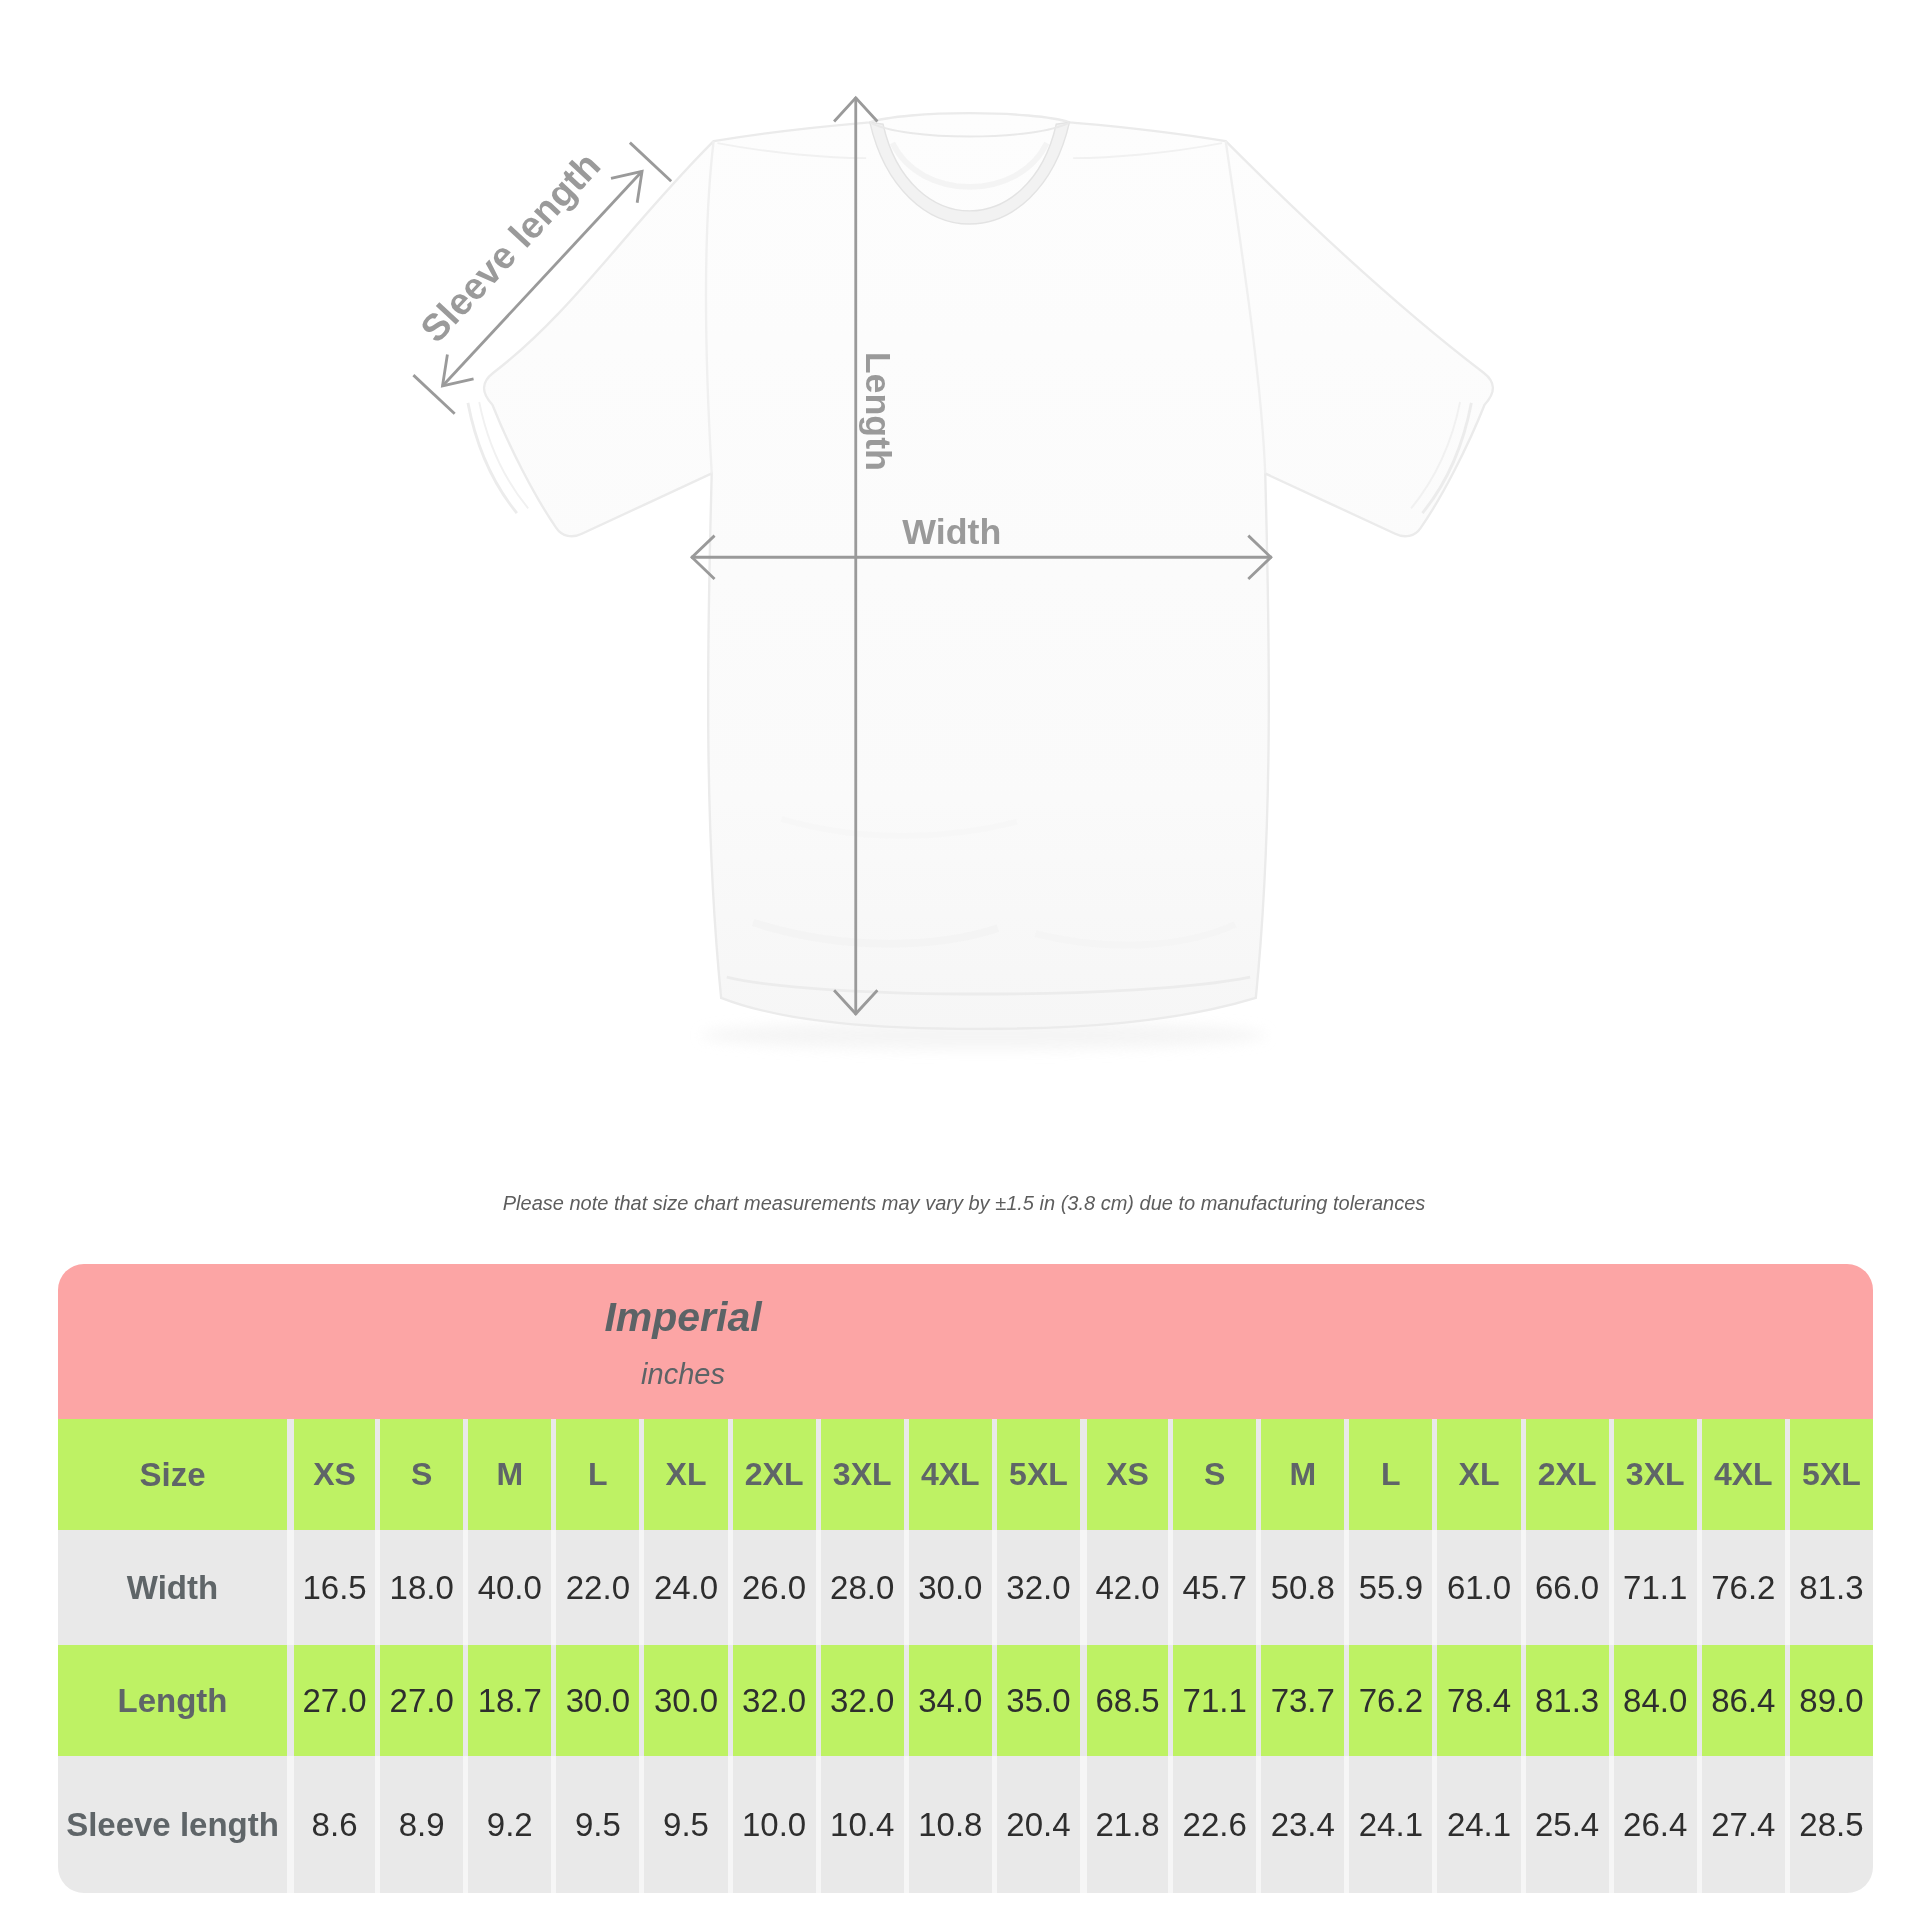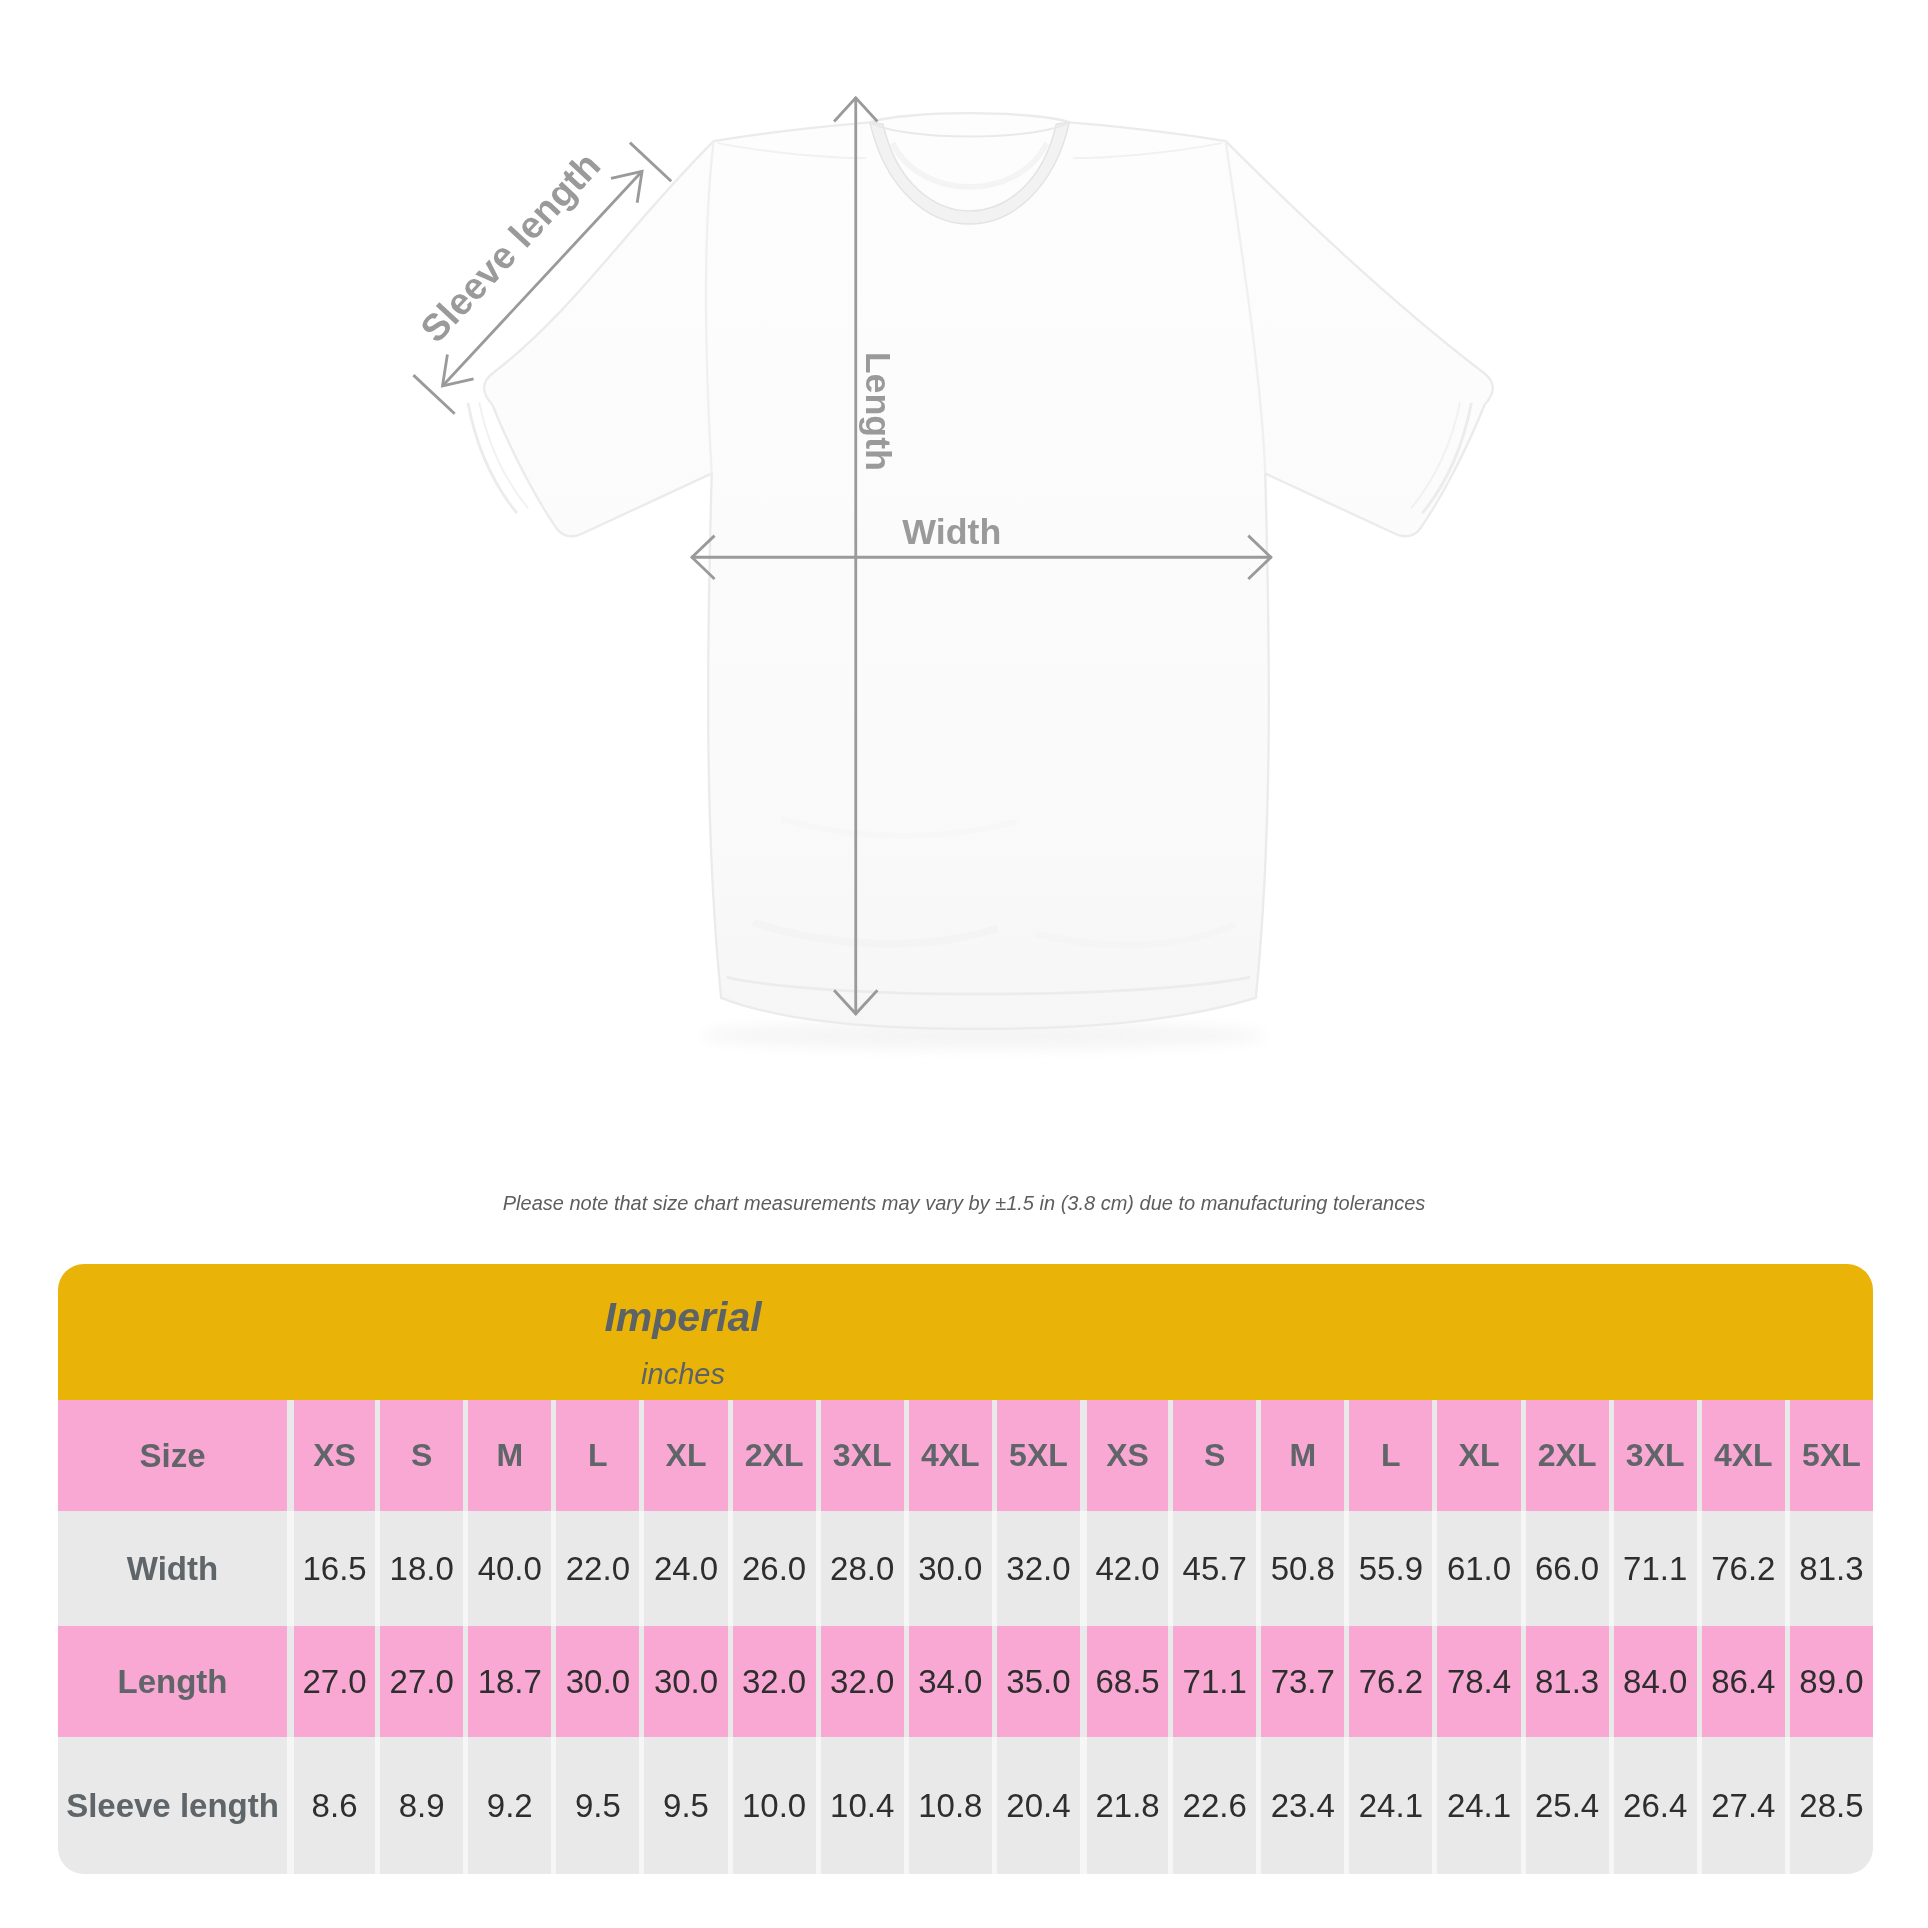--- a/index.html
+++ b/index.html
@@ -15,31 +15,31 @@
     position:absolute;left:0;right:0;top:1130px;text-align:center;
     font-size:46px;font-weight:bold;color:#383838;letter-spacing:0.5px;
   }
   .subtitle{
     position:absolute;left:0;right:0;top:1192px;text-align:center;
     font-size:20px;font-style:italic;color:#5d5d5d;
   }
   
   .card{position:absolute;left:58px;top:1264px;width:1815px;}
   .band{
-    position:relative;height:136px;background:#eab308;
+    position:relative;height:155px;background:#fca5a5;
     border-radius:26px 26px 0 0;
     padding-left:40px;
   }
   .unit-group{position:absolute;top:0;height:100%;transform:translateX(-50%);text-align:center;}
   .unit-group.imperial{left:625px;}
   .unit-group.metric{left:1418px;}
   .unit-name{margin-top:30px;font-size:41px;font-weight:bold;font-style:italic;color:#5c6366;}
   .unit-sub{margin-top:17px;font-size:29px;font-style:italic;color:#5c6366;}
   .trow{display:grid;grid-template-columns:229px repeat(18,1fr);}
-  .row-light{background:#f9a8d4;}
+  .row-light{background:#bef264;}
   .row-dark{background:#e9e9e9;}
   .row-header{height:111px;}
   .row-width{height:115px;}
   .row-length{height:111px;}
   .row-sleeve{height:137px;border-radius:0 0 26px 26px;}
   .cell{display:flex;align-items:center;justify-content:center;overflow:hidden;}
   .row-light .sep{border-left:5.6px solid #e9e9e9;}
   .row-dark  .sep{border-left:5.6px solid #f6f6f6;}
   .row-light .group-mid{border-left-width:7.5px;}
   .row-dark  .group-mid{border-left-width:7.5px;}

